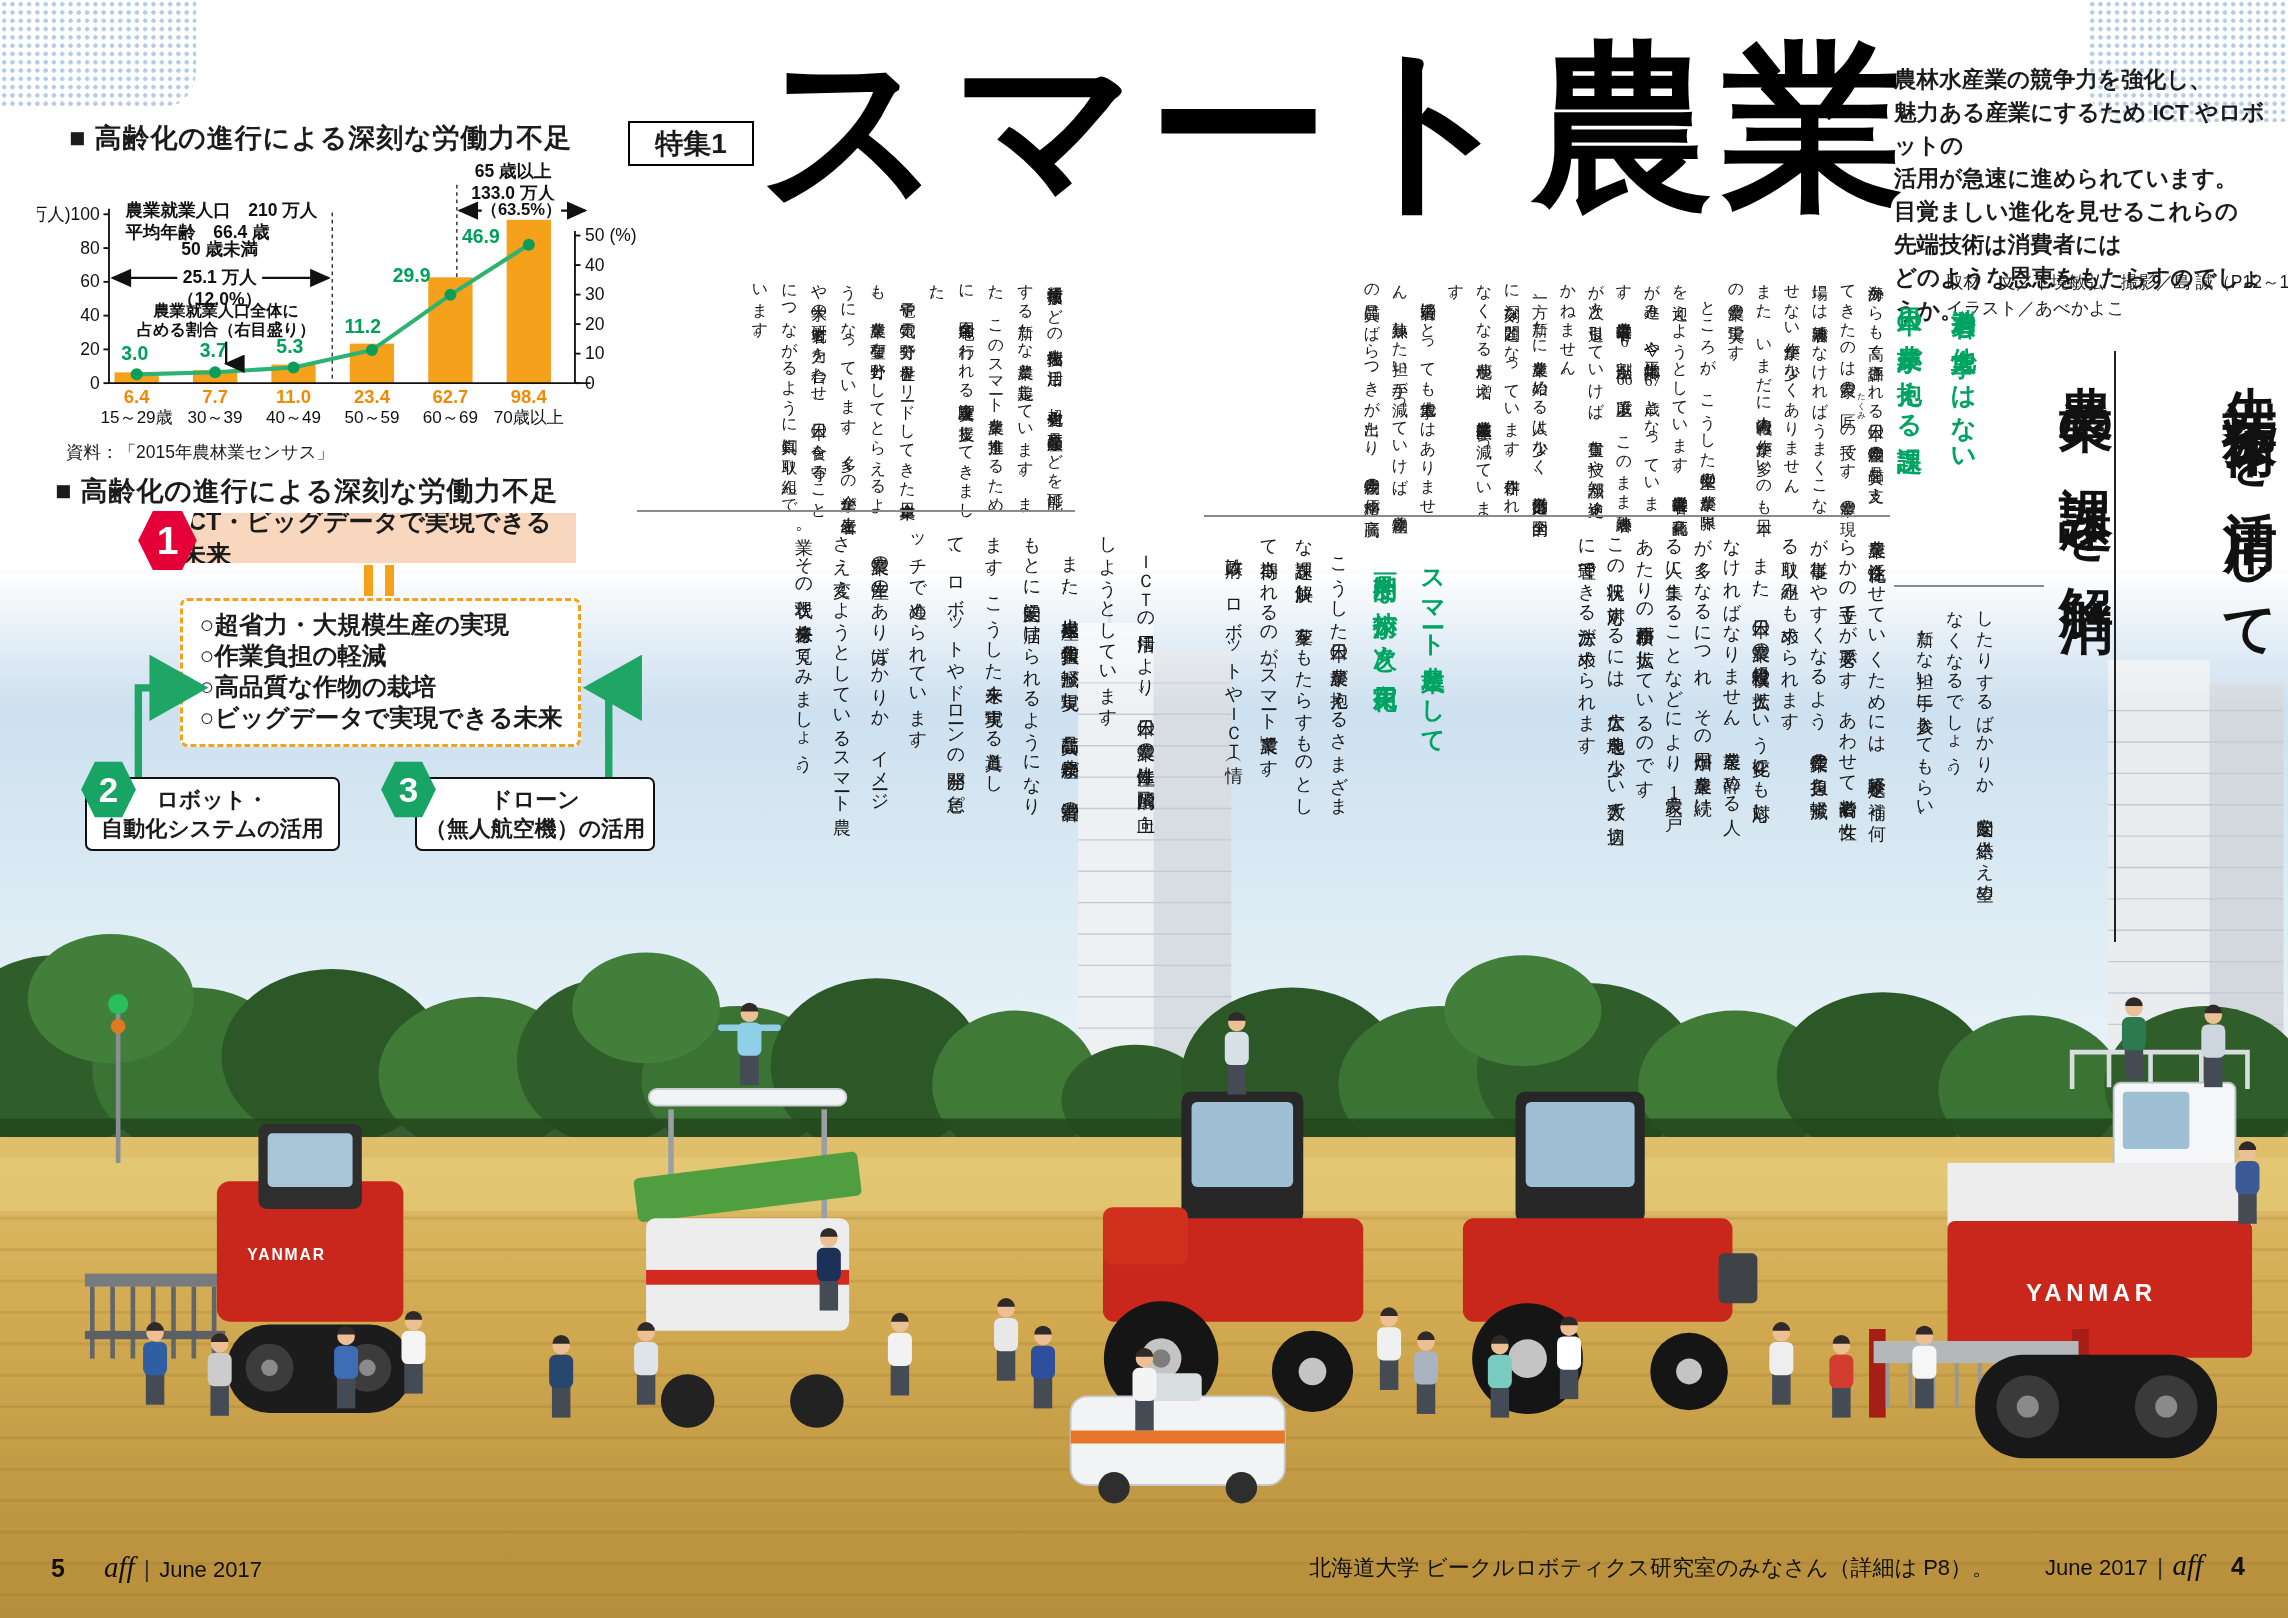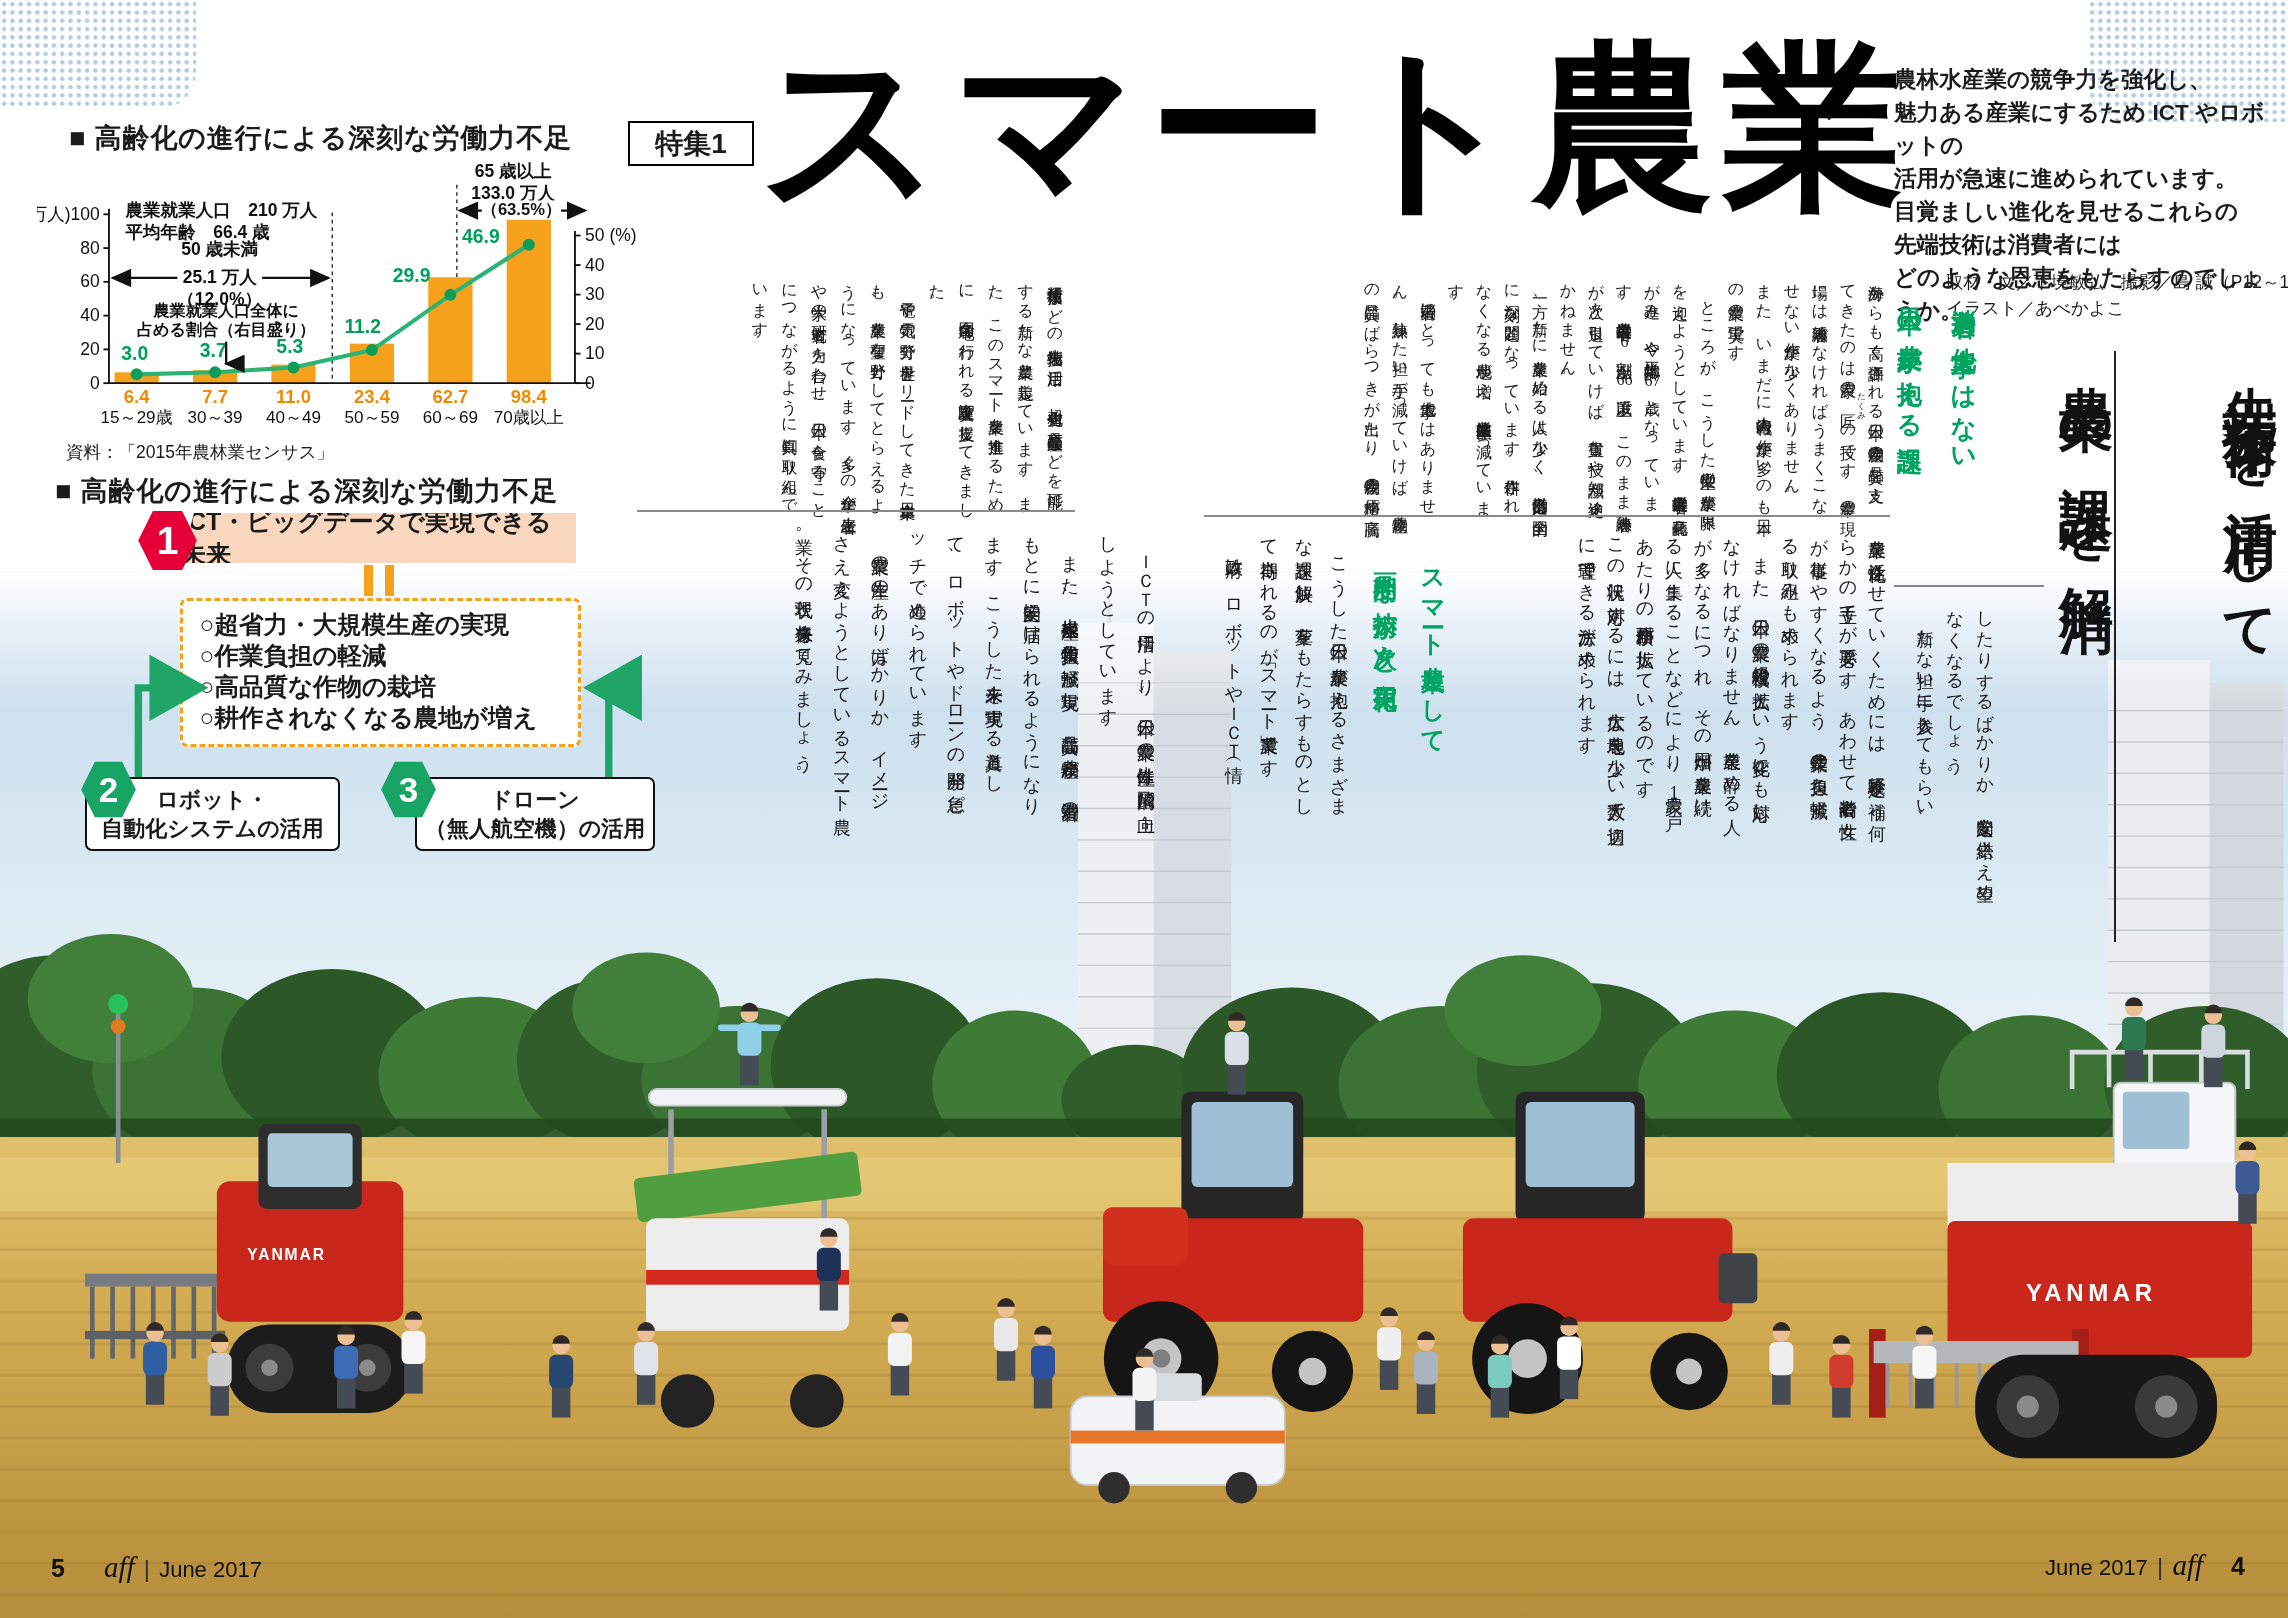--- a/index.html
+++ b/index.html
@@ -497,21 +497,21 @@
 <div class="abs banner1" style="left:181px;top:513px;width:395px;height:50px;">ICT・ビッグデータで実現できる未来</div>
 <div class="abs hex red" style="left:137px;top:509px;width:61px;height:63px;font-size:39px;">1</div>
 <div class="abs eqbars" style="left:364px;top:565px;">
     <span></span>
     <span></span>
   </div>
 <div class="abs dashedbox" style="left:180px;top:598px;width:378px;height:135px;">
   <div>○超省力・大規模生産の実現</div>
   <div>○作業負担の軽減</div>
   <div>○高品質な作物の栽培</div>
-  <div>○耕作されなくなる農地が増え</div>
+  <div>○ビッグデータで実現できる未来</div>
 </div>
 <svg class="abs" style="left:0;top:480px;" width="701" height="388" viewBox="0 0 760 420">
   <defs>
     <marker id="mG2" markerWidth="9" markerHeight="9" refX="7" refY="4.5" orient="auto">
         <path d="M0,0 L8,4.5 L0,9 Z" fill="#1fa566"></path>
       </marker>
   </defs>
   <polyline points="150,322 150,225 218,225" fill="none" stroke="#1fa566" stroke-width="8" marker-end="url(#mG2)"></polyline>
   <polyline points="660,322 660,225 640,225" fill="none" stroke="#1fa566" stroke-width="8" marker-end="url(#mG2)"></polyline>
 </svg>
@@ -563,20 +563,21 @@
 　農業の生産のあり方ばかりか、イメージさえ変えようとしているスマート農業。その現状と将来像を見てみましょう。</div>
 
 <div class="abs foot" style="left:51px;top:1551px;">
   <span class="pagenum">5</span>
   <span style="width:39px;"></span>
   <span class="afflogo">aff</span>
   <span class="sep">|</span>
   <span class="issue">June 2017</span>
 </div>
 <div class="abs foot" style="right:44px;top:1549px;">
+  <span style="font-size:22px;">北海道大学 ビークルロボティクス研究室のみなさん（詳細は P8）。</span>
   <span style="width:51px;"></span>
   <span class="issue">June 2017</span>
   <span class="sep">|</span>
   <span class="afflogo">aff</span>
   <span style="width:28px;"></span>
   <span class="pagenum">4</span>
 </div>
 
 
 </body></html>

